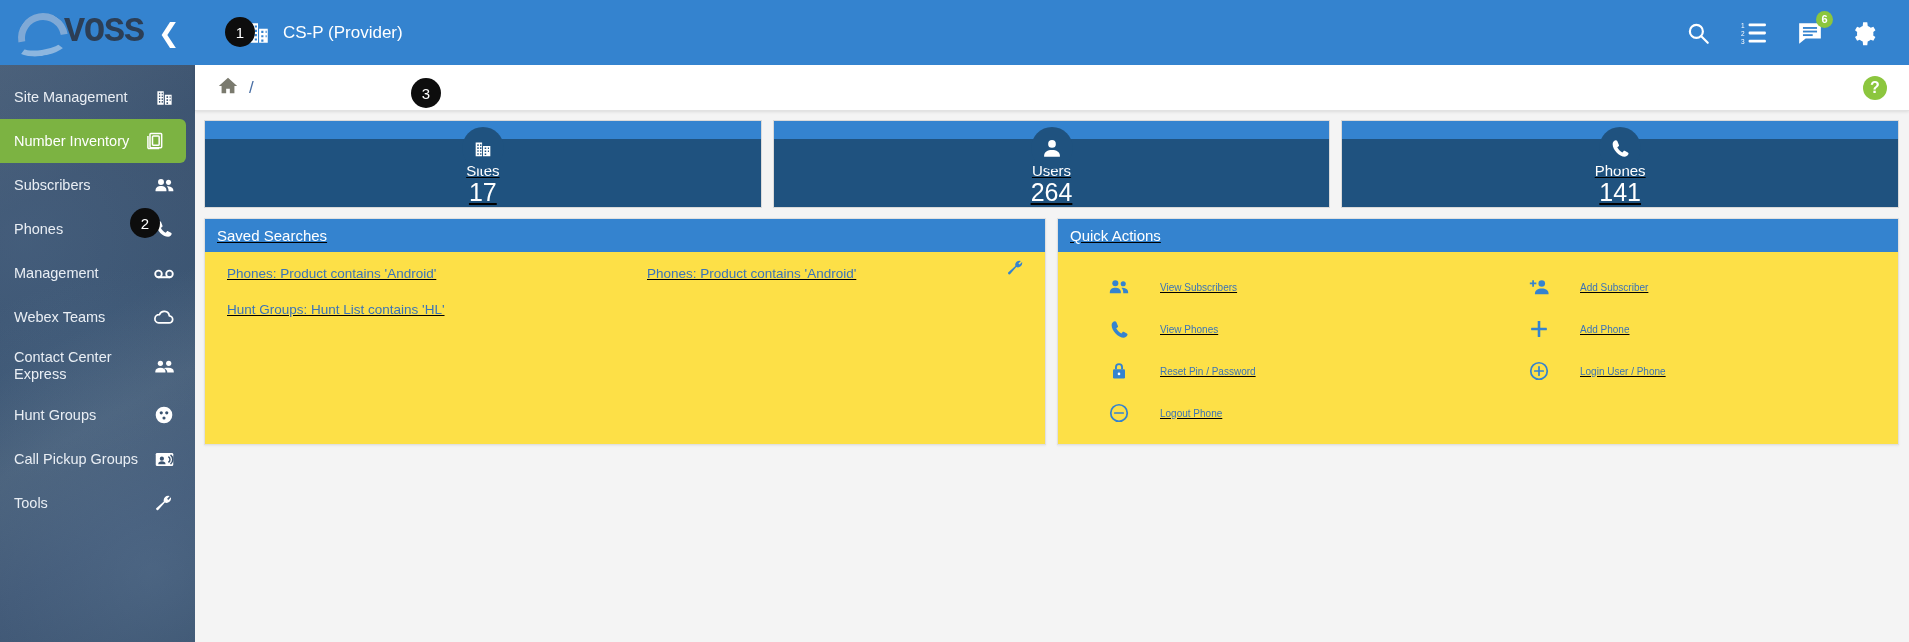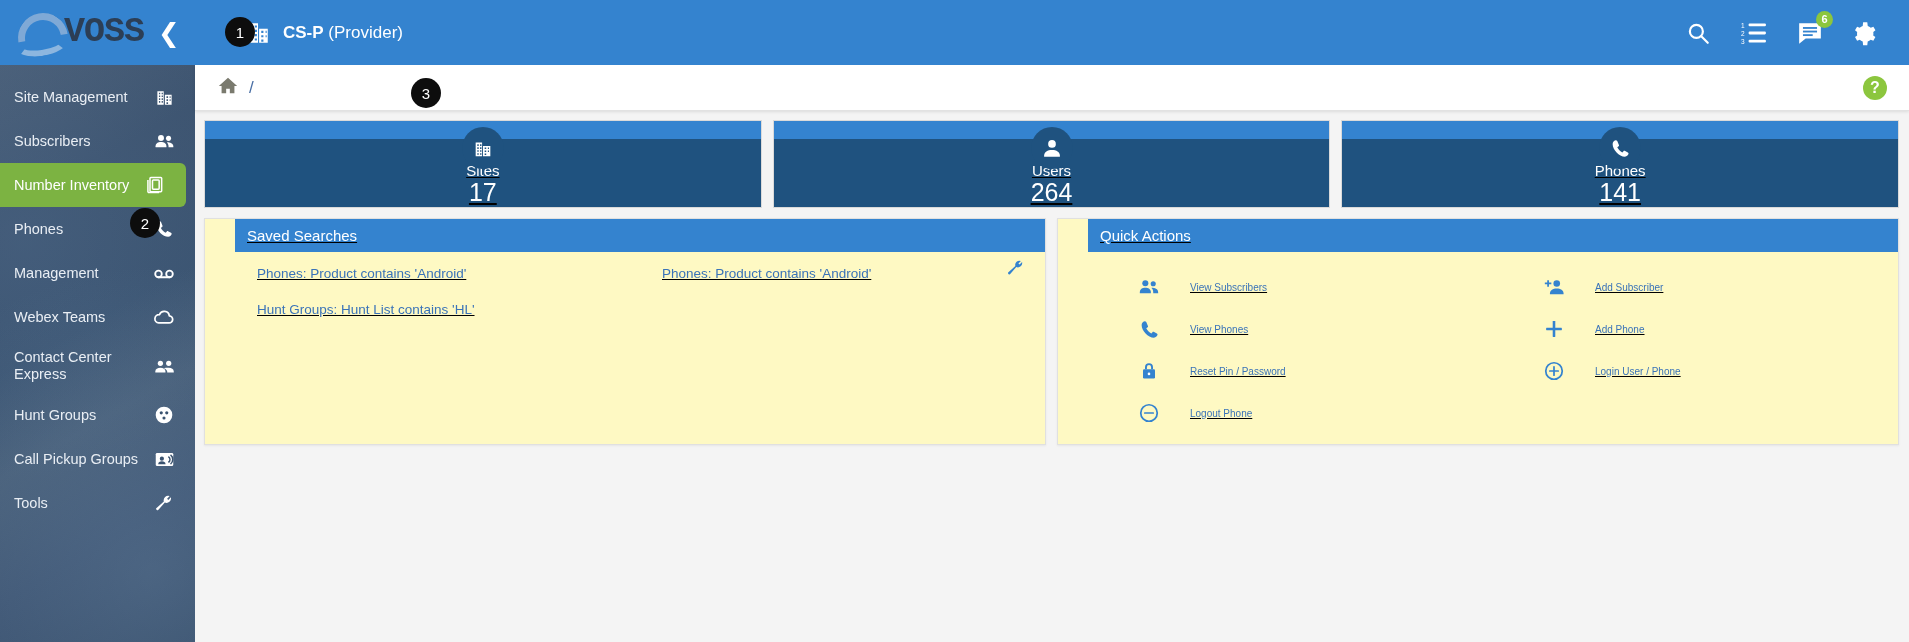--- a/index.html
+++ b/index.html
@@ -18,21 +18,21 @@
   .logo-swirl{width:46px;height:46px;position:relative;flex:0 0 auto;margin-right:4px;}
   .logo-swirl .c1{position:absolute;left:4px;top:3px;width:36px;height:36px;border-radius:50%;
         border:7px solid #7fa9d6;border-right-color:transparent;border-bottom-color:transparent;transform:rotate(35deg);}
   .logo-swirl .c2{position:absolute;left:1px;top:22px;width:40px;height:18px;border-radius:50%;
         border-bottom:6px solid #9dc0e2;border-left:6px solid transparent;border-right:6px solid transparent;border-top:0;transform:rotate(-8deg);opacity:.85;}
   .logo-text{font-size:35px;font-weight:bold;color:#2c3e55;letter-spacing:-1px;line-height:1;font-family:Liberation Mono, monospace;}
   .collapse-btn{color:#fff;font-size:26px;line-height:1;margin-left:14px;cursor:pointer;font-family:"DejaVu Sans",sans-serif;}
   .ctx{display:flex;align-items:center;margin-left:50px;color:#fff;}
   .ctx-icon{margin-right:12px;display:flex;align-items:center;}
   .ctx-label{font-size:17px;}
-  .ctx-label b{font-weight:bold;margin-top:20px;}
+  .ctx-label b{font-weight:normal;margin-top:20px;}
   .topbar-right{margin-left:auto;display:flex;align-items:center;gap:26px;padding-right:28px;}
   .tb-icon{position:relative;cursor:pointer;display:flex;align-items:center;justify-content:center;width:30px;height:30px;}
   .badge{position:absolute;top:-7px;right:-8px;background:#8cc63e;color:#fff;border-radius:50%;
          width:17px;height:17px;font-size:11px;display:flex;align-items:center;justify-content:center;font-weight:bold;}
 
   
   .body{display:flex;flex:1;min-height:0;}
 
   
   .sidebar{width:195px;min-width:195px;position:relative;overflow:hidden;
@@ -62,22 +62,22 @@
   .stat-row{display:flex;gap:11px;}
   .stat-card{flex:1;background:#1f527f;border:1px solid #dadada;box-sizing:border-box;position:relative;
      height:88px;display:flex;flex-direction:column;align-items:center;cursor:pointer;}
   .stat-head{height:27px;width:100%;background:#3483cf;position:relative;}
   .stat-bubble{position:absolute;left:50%;top:6px;transform:translateX(-50%);width:42px;height:42px;border-radius:50%;
      background:#1f527f;display:flex;align-items:center;justify-content:center;}
   .stat-name{color:#fff;font-size:15px;margin-top:23px;}
   .stat-val{color:#fff;font-size:25px;margin-top:-1px;}
 
   .panel-row{display:flex;gap:11px;margin-top:10px;}
-  .panel{flex:1;background:#fef9c3;border:1px solid #e0e0e0;box-sizing:border-box;min-height:182px;
-         box-shadow:0 1px 2px rgba(0,0,0,.06);display:flex;flex-direction:column;padding-left:30px;}
+  .panel{flex:1;background:#fde047;border:1px solid #e0e0e0;box-sizing:border-box;min-height:182px;
+         box-shadow:0 1px 2px rgba(0,0,0,.06);display:flex;flex-direction:column;}
   .panel-head{height:33px;background:#3483cf;color:#fff;display:flex;align-items:center;padding:0 12px;font-size:15px;}
   .panel-body{flex:1;position:relative;padding:14px 0 10px 0;}
 
   .ss-grid{display:flex;}
   .ss-col{flex:1;padding-left:22px;}
   .ss-link{color:#3a73b8;font-size:13.5px;margin-bottom:21px;cursor:pointer;}
   .wrench{position:absolute;right:20px;top:6px;cursor:pointer;}
 
   .qa-grid{display:flex;}
   .qa-col{flex:1;padding-left:48px;box-sizing:border-box;}
@@ -161,40 +161,40 @@
 
         <div class="nav-item">
           <span class="nav-label">Site Management</span>
           <span class="nav-ic">
             <svg width="19" height="19" viewBox="0 0 24 24" fill="#fff">
               <path d="M3 4h8v17H3V4zm2 2v2h1.6V6H5zm3.4 0v2H10V6H8.4zM5 9.5v2h1.6v-2H5zm3.4 0v2H10v-2H8.4zM5 13v2h1.6v-2H5zm3.4 0v2H10v-2H8.4zM5 16.5v2h1.6v-2H5zm3.4 0v2H10v-2H8.4zM12.5 8.5H21V21h-8.5V8.5zm2 2v2h2v-2h-2zm4 0v2h1.2v-2h-1.2zm-4 3.8v2h2v-2h-2zm4 0v2h1.2v-2h-1.2zm-4 3.8v2h2v-2h-2z"></path>
             </svg>
           </span>
         </div>
 
+        <div class="nav-item active">
+          <span class="nav-label">Number Inventory</span>
+          <span class="nav-ic">
+            <svg width="20" height="20" viewBox="0 0 24 24" fill="none" stroke="#fff" stroke-width="1.8">
+              <rect x="6" y="3" width="14" height="17" rx="1"></rect>
+              <rect x="9" y="6" width="8" height="11" rx="1"></rect>
+              <line x1="3.5" y1="6" x2="3.5" y2="21"></line>
+              <line x1="3.5" y1="21" x2="17" y2="21"></line>
+            </svg>
+          </span>
+        </div>
+
         <div class="nav-item">
           <span class="nav-label">Subscribers</span>
           <span class="nav-ic">
             <svg width="21" height="21" viewBox="0 0 24 24" fill="#fff">
               <circle cx="8" cy="8" r="3.4"></circle>
                 <circle cx="16.6" cy="8.4" r="2.9"></circle>
               <path d="M1.8 17.5c0-3.2 2.8-4.8 6.2-4.8s6.2 1.6 6.2 4.8v1.2H1.8v-1.2z"></path>
               <path d="M15.2 12.9c3 .1 6.9 1.2 6.9 4.6v1.2h-5.5v-1.2c0-1.9-.7-3.4-1.8-4.4l.4-.2z"></path>
-            </svg>
-          </span>
-        </div>
-
-        <div class="nav-item active">
-          <span class="nav-label">Number Inventory</span>
-          <span class="nav-ic">
-            <svg width="20" height="20" viewBox="0 0 24 24" fill="none" stroke="#fff" stroke-width="1.8">
-              <rect x="6" y="3" width="14" height="17" rx="1"></rect>
-              <rect x="9" y="6" width="8" height="11" rx="1"></rect>
-              <line x1="3.5" y1="6" x2="3.5" y2="21"></line>
-              <line x1="3.5" y1="21" x2="17" y2="21"></line>
             </svg>
           </span>
         </div>
 
         <div class="nav-item">
           <span class="nav-label">Phones</span>
           <span class="nav-ic">
             <svg width="20" height="20" viewBox="0 0 24 24" fill="#fff">
               <path d="M6.6 2.6C5.3 2.6 3 4.6 3 6.8c0 6.6 7.5 14.6 14 14.6 2.2 0 4.2-2.3 4.2-3.6 0-.6-.3-.9-.8-1.2l-3.6-1.9c-.5-.3-1-.2-1.4.3l-1.3 1.6c-2.3-1.1-4.7-3.5-5.8-5.9l1.6-1.3c.5-.4.6-.9.3-1.4L8.3 3.4c-.3-.5-.9-.8-1.7-.8z"></path>
             </svg>

